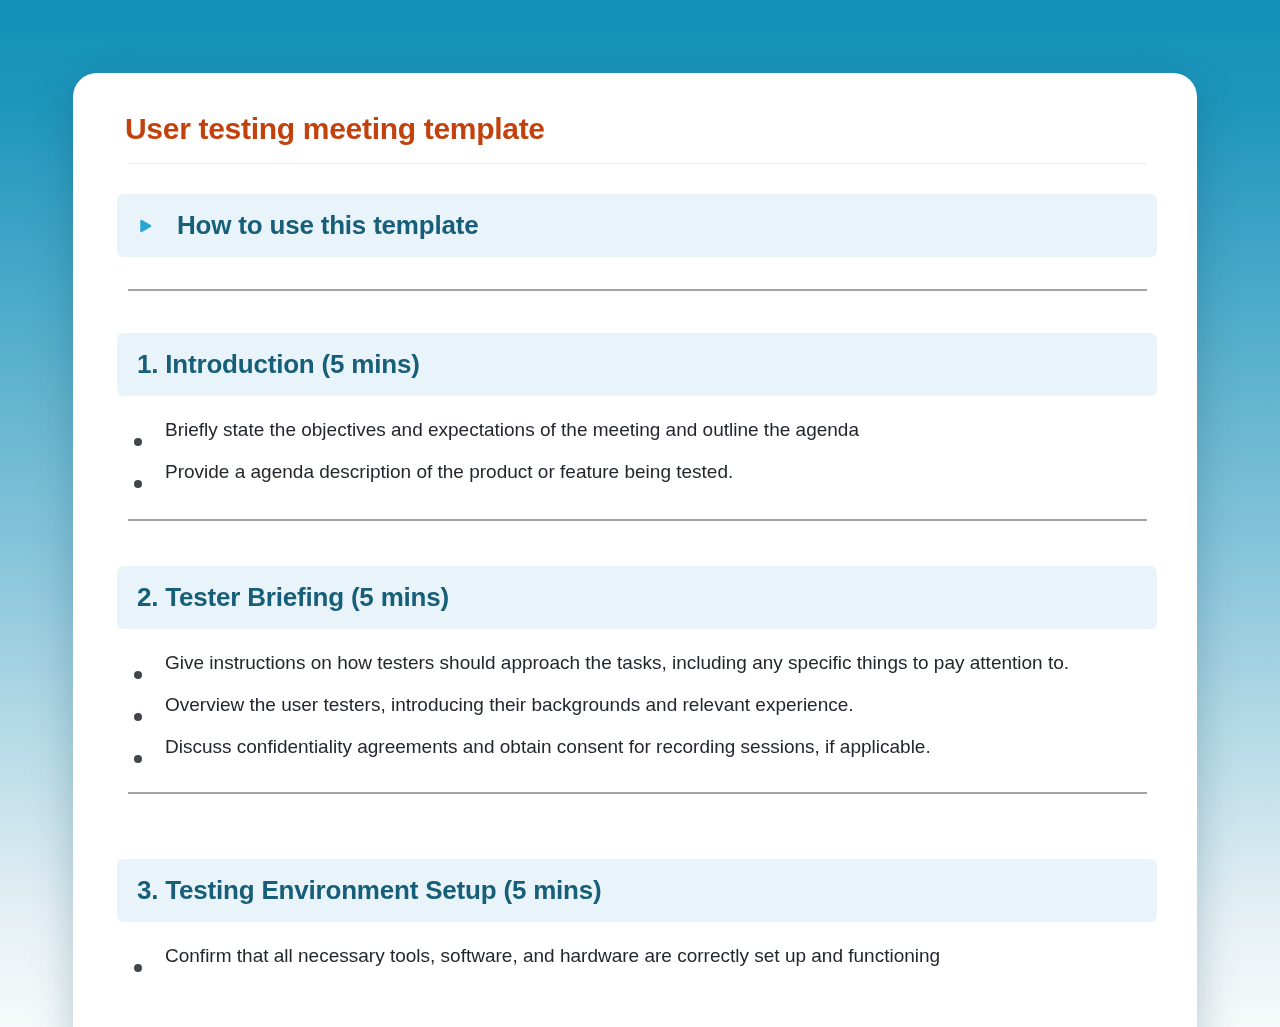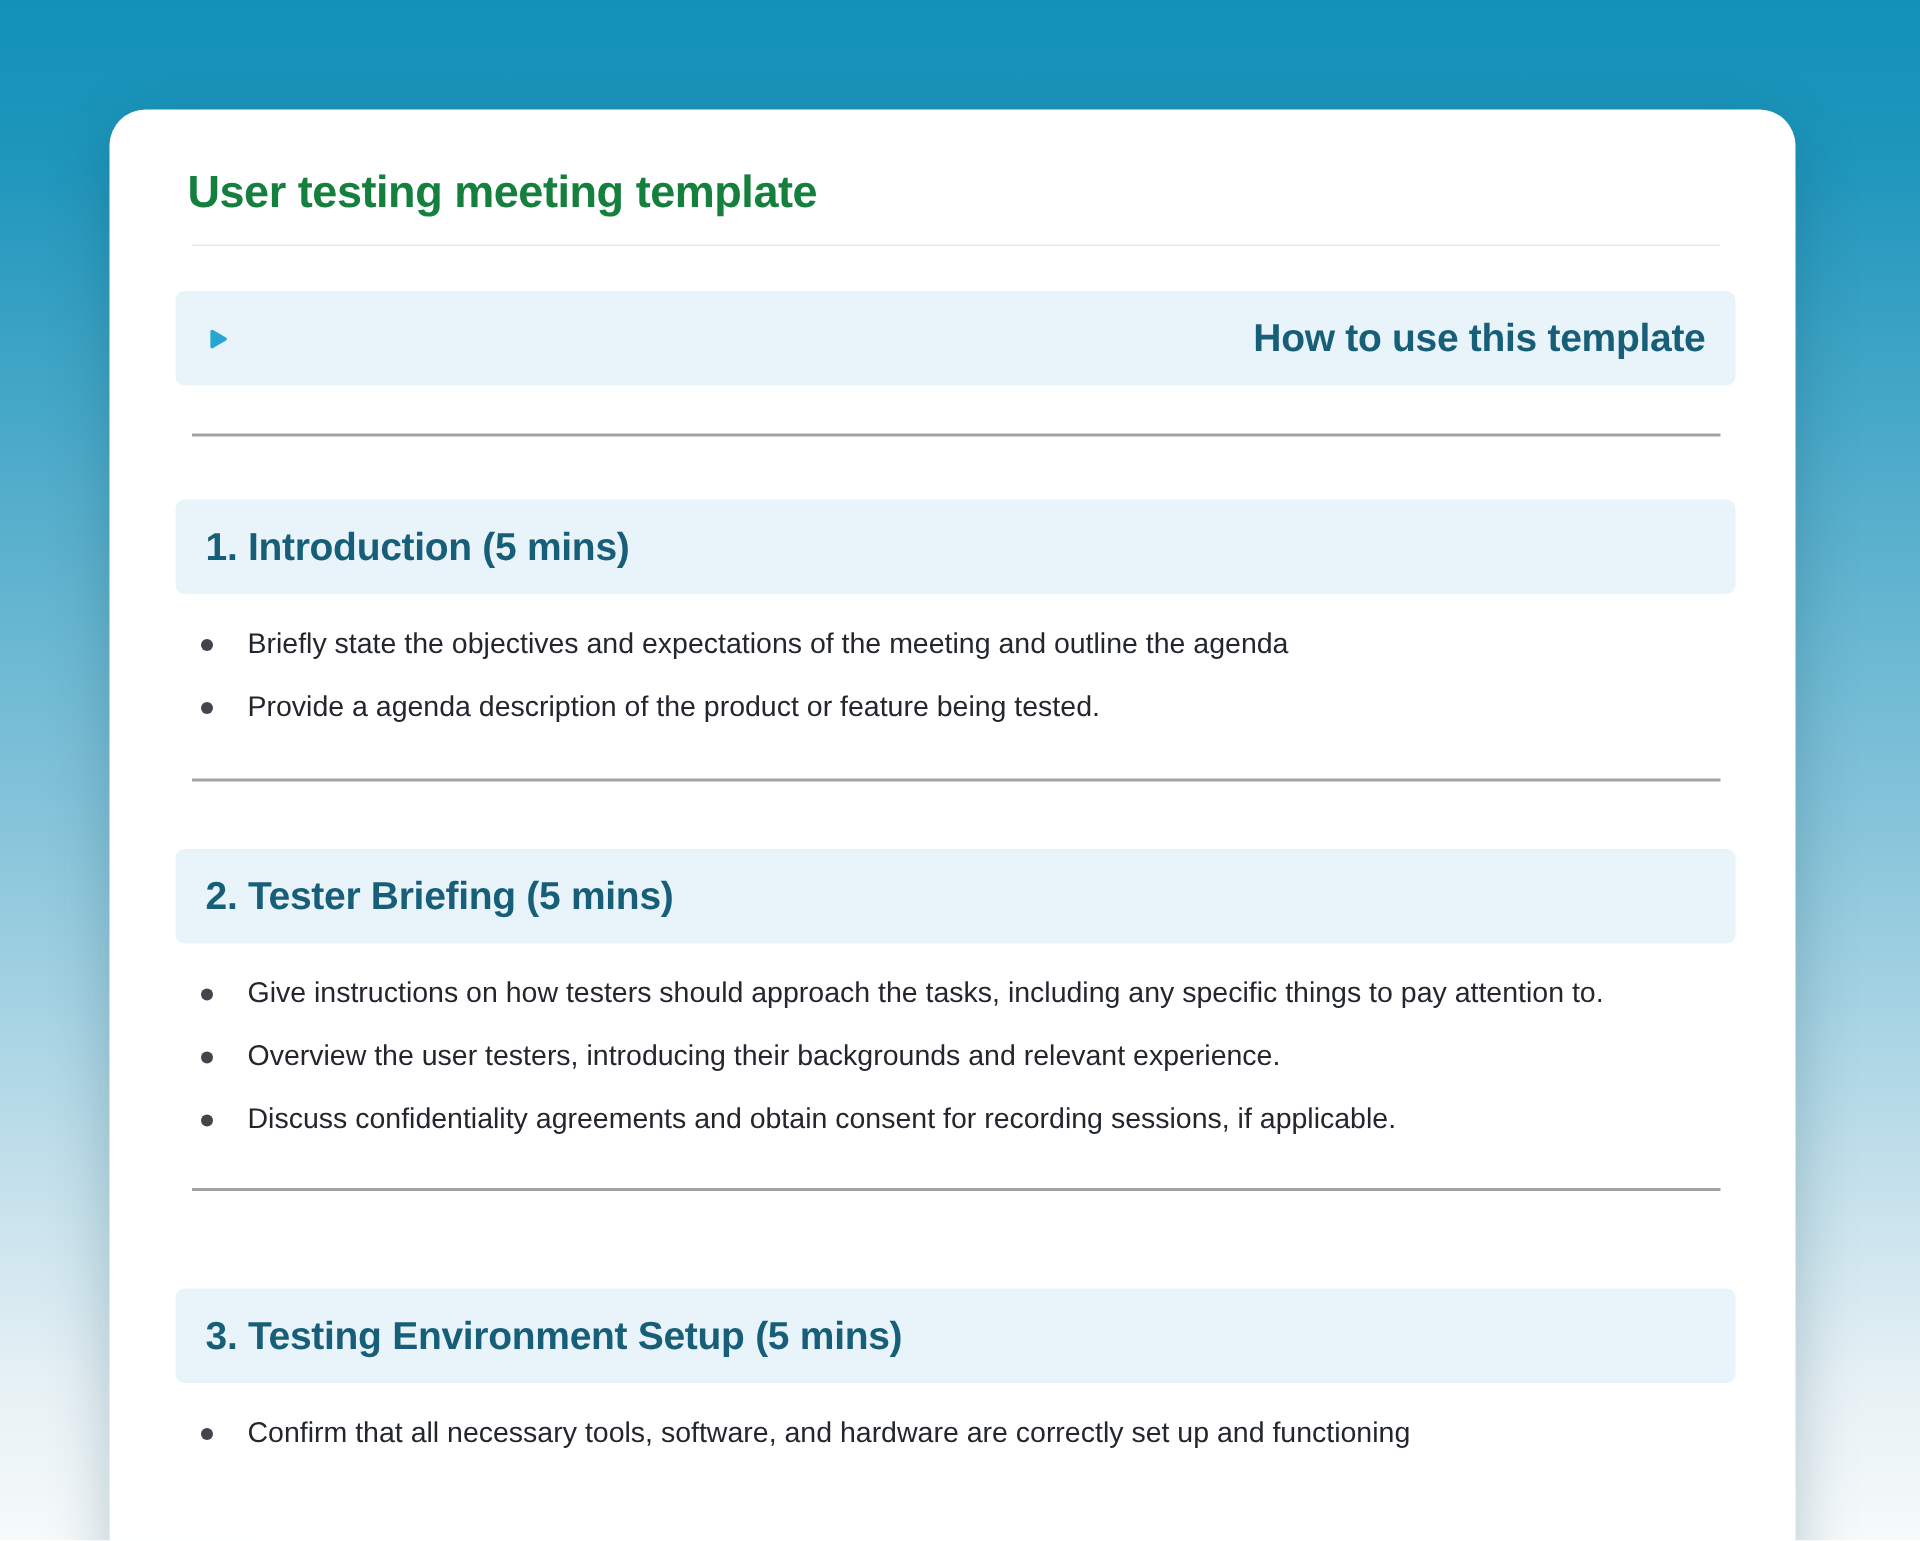--- a/index.html
+++ b/index.html
@@ -22,38 +22,37 @@
     border-radius: 24px;
     box-shadow: 0 12px 40px rgba(8, 60, 82, 0.25);
   }
   .content {
     padding: 36px 40px 0 44px;
   }
   .doc-title {
     font-size: 30px;
     line-height: 40px;
     font-weight: 700;
-    color: #15803d;
+    color: #c2410c;
     letter-spacing: -0.3px;
     margin-left: 8px;
   }
   .title-divider {
     height: 1px;
     background: #e9e9e9;
     margin: 14px 10px 0 11px;
   }
   .banner {
     margin-top: 30px;
     min-height: 63px;
     background: #e8f4fa;
     border-radius: 6px;
     display: flex;
     align-items: center;
     padding: 0 20px;
-    justify-content: space-between;
   }
   .banner-heading {
     font-size: 26px;
     font-weight: 700;
     color: #175e78;
     letter-spacing: -0.2px;
   }
   .toggle-banner { cursor: pointer; }
   .toggle-icon {
     display: flex;
@@ -70,21 +69,21 @@
   .divider.after-list-2 { margin-top: 29px; }
   .banner.numbered-2 { margin-top: 42px; }
   .banner.numbered-3 { margin-top: 45px; }
   .banner.numbered-4 { margin-top: 65px; }
   ul.bullets {
     list-style: none;
     margin-top: 18px;
   }
   ul.bullets li {
     display: flex;
-    align-items: flex-start;
+    align-items: flex-end;
     font-size: 19px;
     line-height: 32px;
     color: #23272d;
     margin-bottom: 10px;
   }
   .dot {
     width: 8px; height: 8px;
     border-radius: 50%;
     background: #42464c;
     margin: 12px 0 0 17px;

